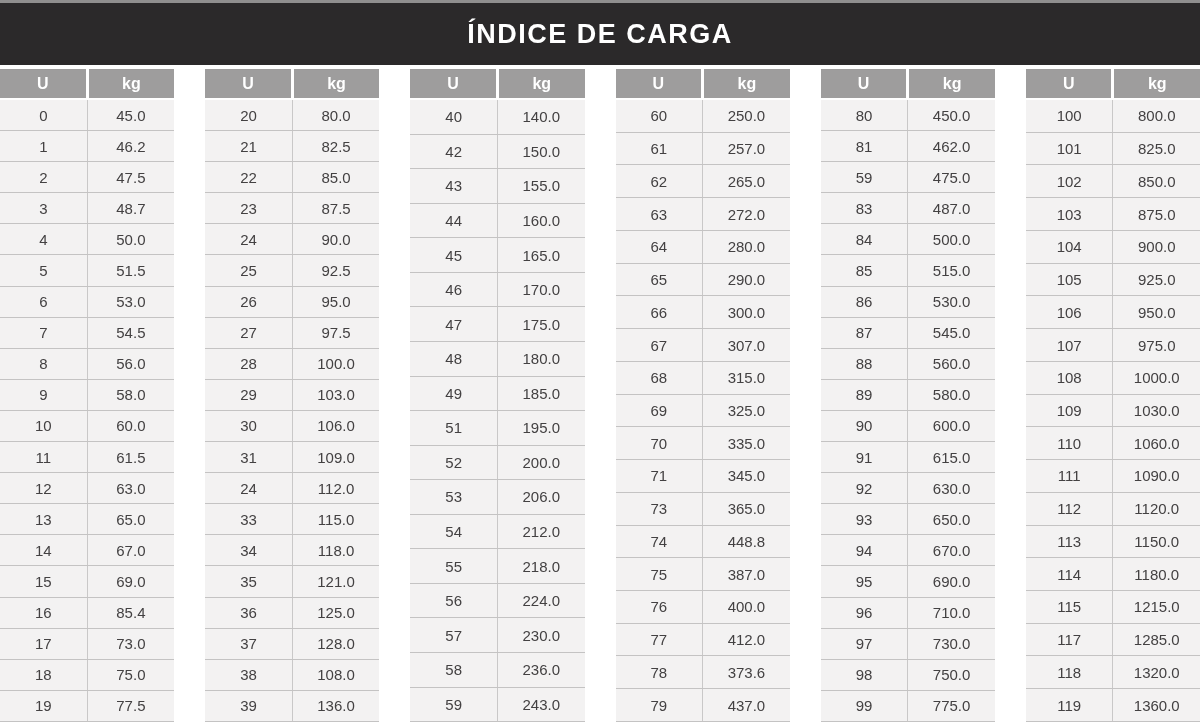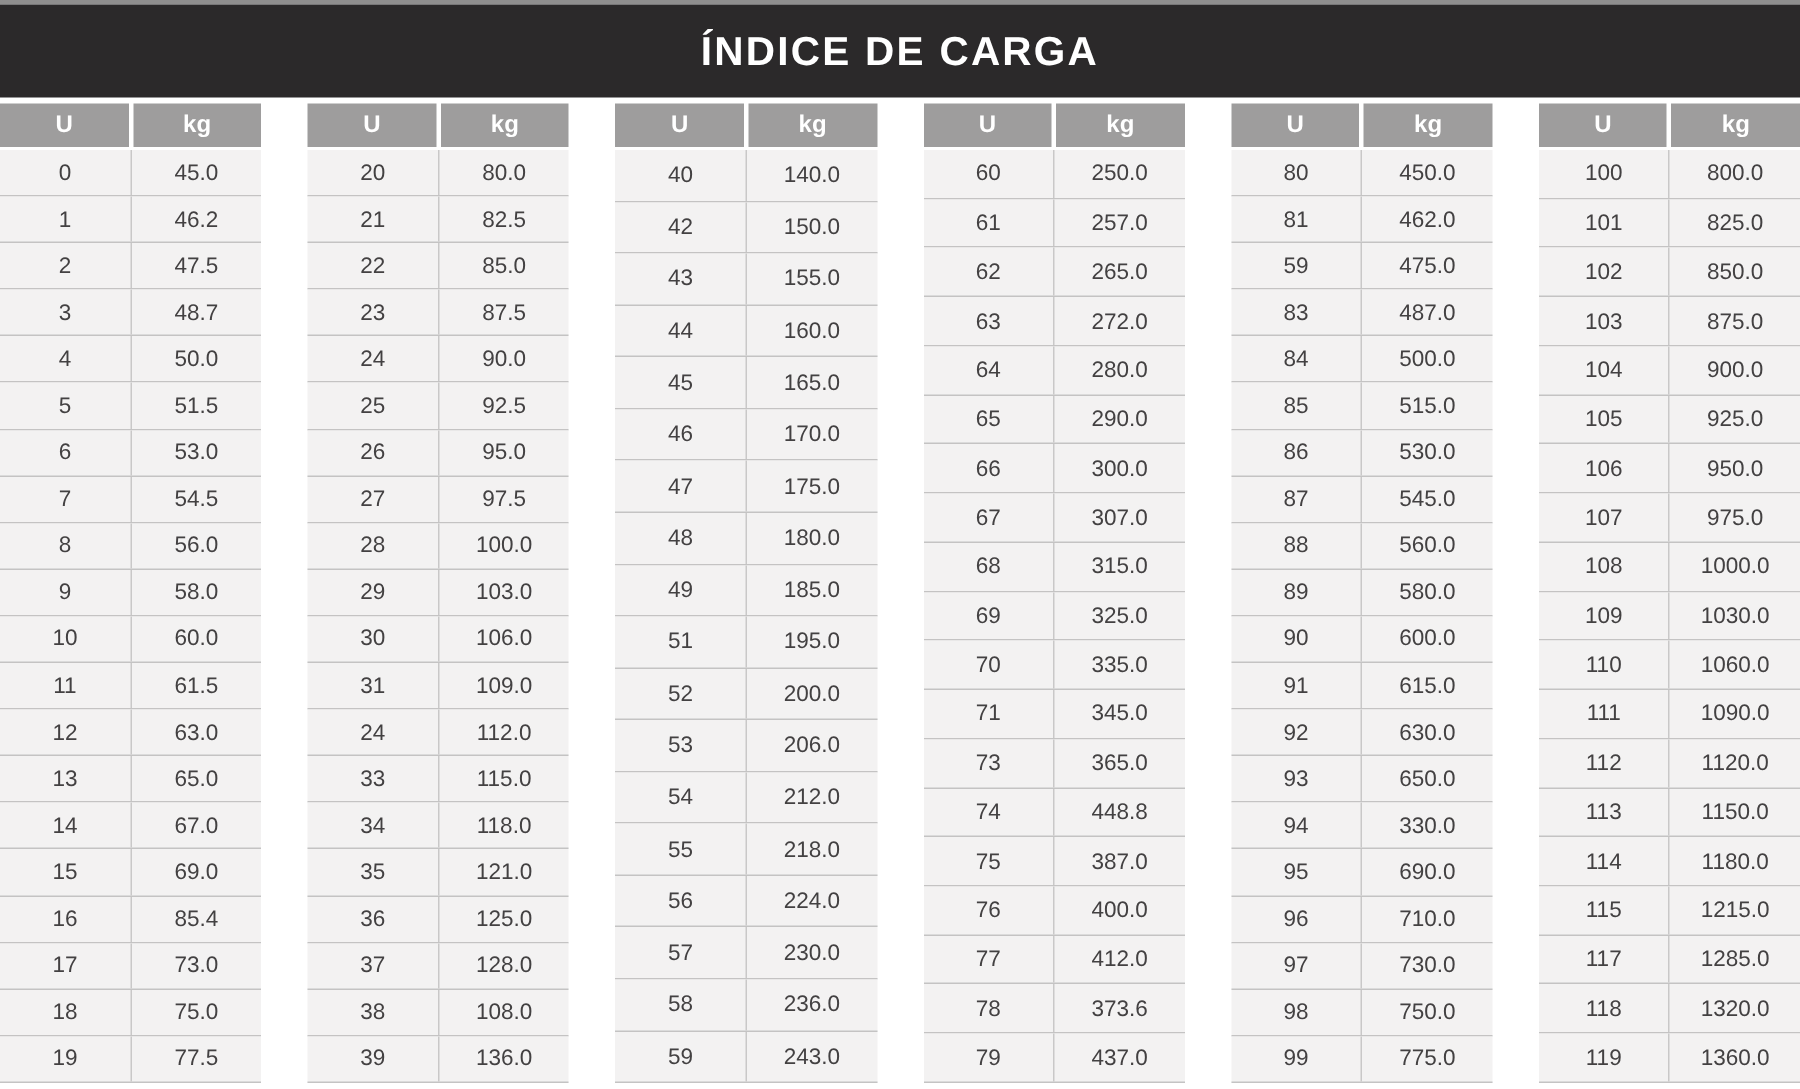--- a/index.html
+++ b/index.html
@@ -447,21 +447,21 @@
         <div class="row">
           <div class="cell u">92</div>
           <div class="cell kg">630.0</div>
         </div>
         <div class="row">
           <div class="cell u">93</div>
           <div class="cell kg">650.0</div>
         </div>
         <div class="row">
           <div class="cell u">94</div>
-          <div class="cell kg">330.0</div>
+          <div class="cell kg">670.0</div>
         </div>
         <div class="row">
           <div class="cell u">95</div>
           <div class="cell kg">690.0</div>
         </div>
         <div class="row">
           <div class="cell u">96</div>
           <div class="cell kg">710.0</div>
         </div>
         <div class="row">

